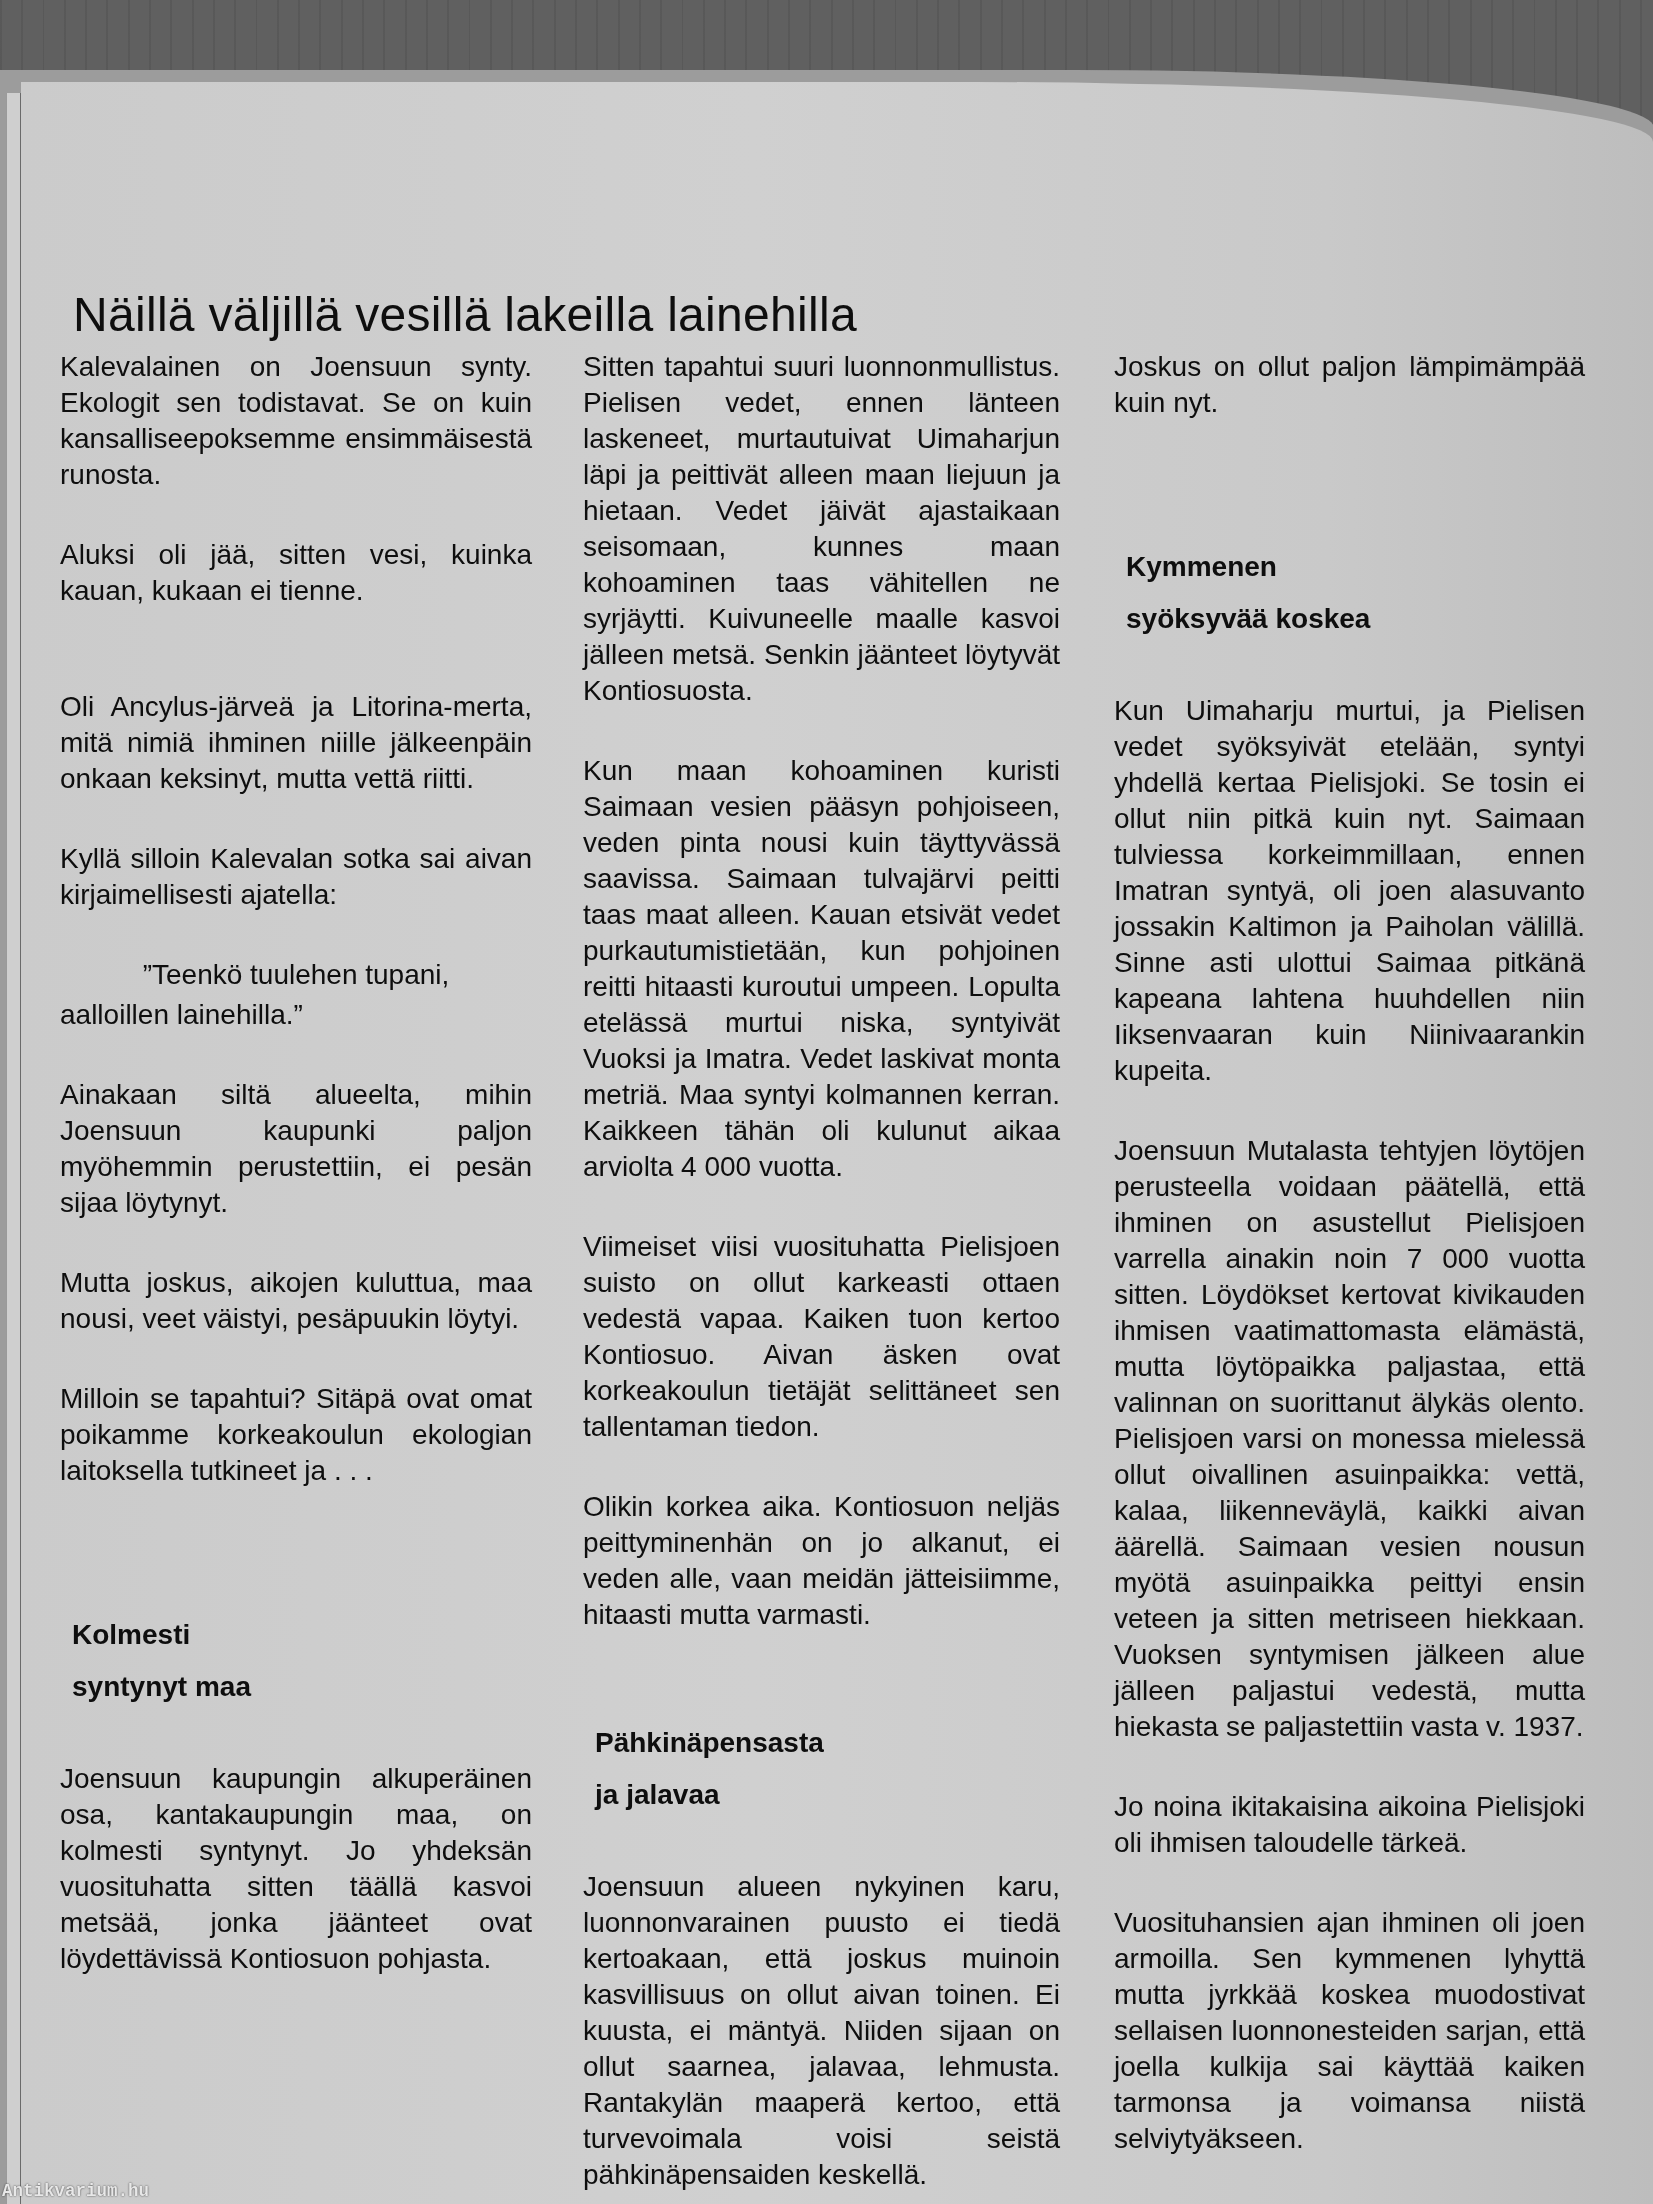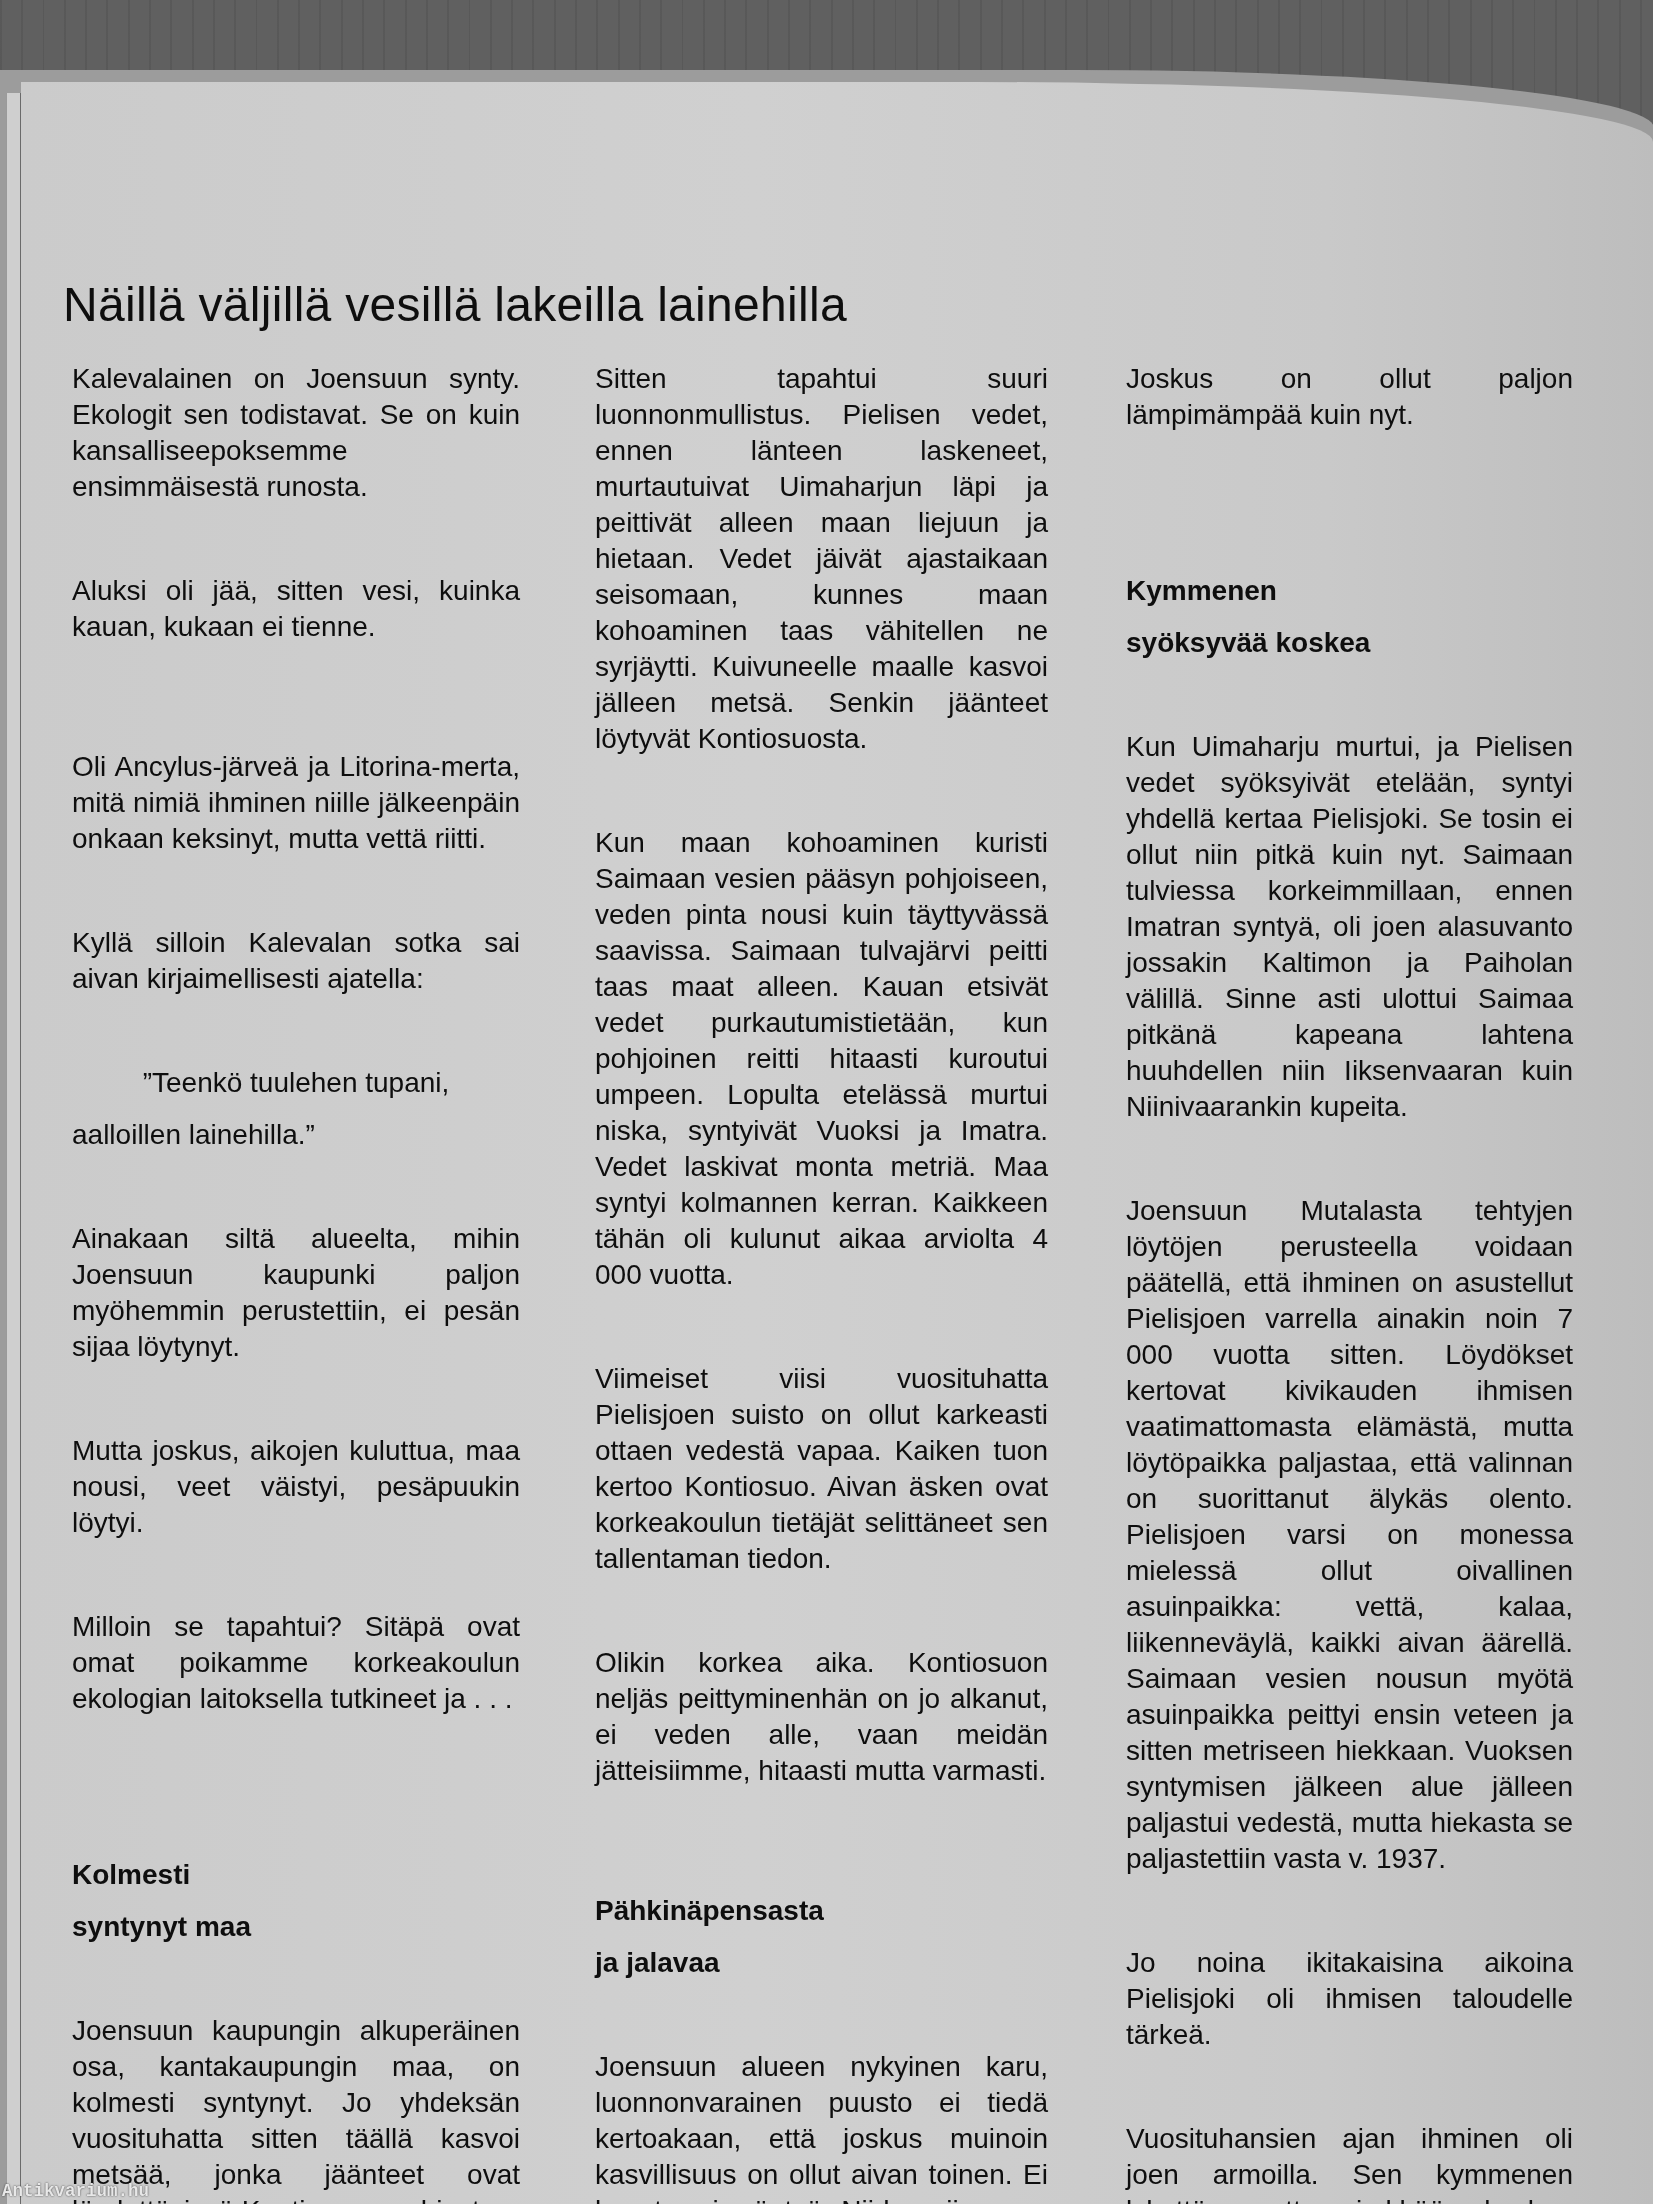--- a/index.html
+++ b/index.html
@@ -32,28 +32,28 @@
     border-left: 1.9px solid #9a9a9a;
     border-right: 2.9px solid #6a6a6a;
   }
   .spine2 {
     position: absolute; left: 21.3px; top: 93px; width: 1.9px; height: 2112px;
     background: #555;
   }
   .title {
     position: absolute; left: 61px; top: 274px;
     font-size: 48px; font-weight: 400; letter-spacing: 0.3px;
-    margin: 2px; line-height: 58px; white-space: nowrap;
+    margin: 12px; line-height: 58px; white-space: nowrap;
   }
   .col { position: absolute; top: 345px; }
   .col.c1 { left: 56px; width: 480px; }
   .col.c2 { left: 579px; width: 485px; top: 345px; }
   .col.c3 { left: 1110px; width: 479px; top: 345px; }
   .col p {
-    margin: 16px; font-size: 28px; line-height: 36px;
+    margin: 4px; font-size: 28px; line-height: 36px;
     text-align: justify; hyphens: manual;
   }
   .col h2 {
     margin: 16px; font-size: 28px; line-height: 36px; font-weight: 700;
   }
   .gap { height: 36px; }
   .gap2 { height: 72px; }
   .gap3 { height: 108px; }
   .watermark {
     position: absolute; left: 1.9px; top: 2181px;

